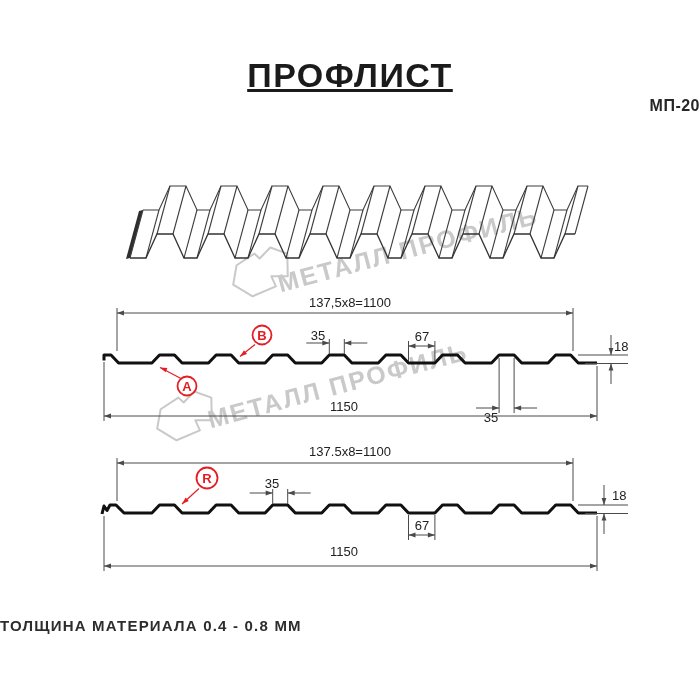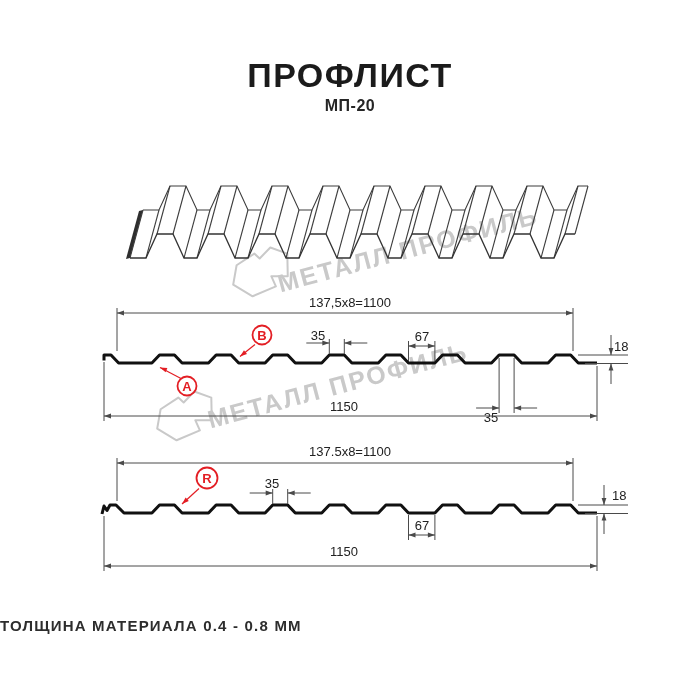--- a/index.html
+++ b/index.html
@@ -2,24 +2,24 @@
 <html><head>
 <meta charset="utf-8">
 <style>
   html,body{margin:0;padding:0;}
   body{
     width:700px;height:700px;background:#ffffff;position:relative;overflow:hidden;
     font-family:"Liberation Sans", sans-serif;
   }
   .title{
     position:absolute;top:56px;left:0;width:700px;text-align:center;
-    font-size:34px;font-weight:800;letter-spacing:1.5px;color:#1b1b1b;
+    font-size:34px;font-weight:800;letter-spacing:1.5px;color:#1b1b1b;text-decoration:underline;
   }
   .subtitle{
-    position:absolute;top:97px;left:0;width:700px;text-align:center;
+    position:absolute;top:97px;left:0;width:700px;text-align:right;
     font-size:16px;font-weight:600;letter-spacing:0.5px;color:#262626;
   }
   .footer-note{
     position:absolute;top:617px;left:0;width:700px;text-align:left;
     font-size:15px;font-weight:600;letter-spacing:1.2px;color:#2d2d2d;
   }
   svg{position:absolute;top:0;left:0;}
   .dimtxt{font-size:13px;fill:#222222;}
   .badgetxt{font-size:13px;font-weight:bold;fill:#e31e24;}
   .wmtxt{font-size:25px;font-weight:bold;fill:#c9c9c9;letter-spacing:2px;}

